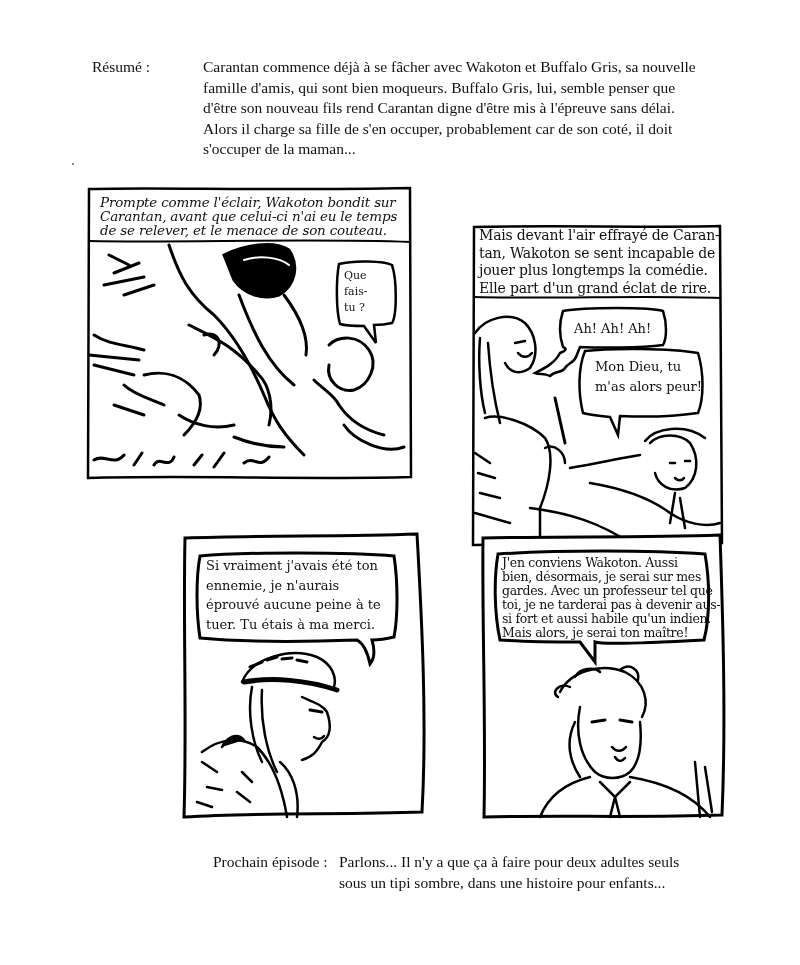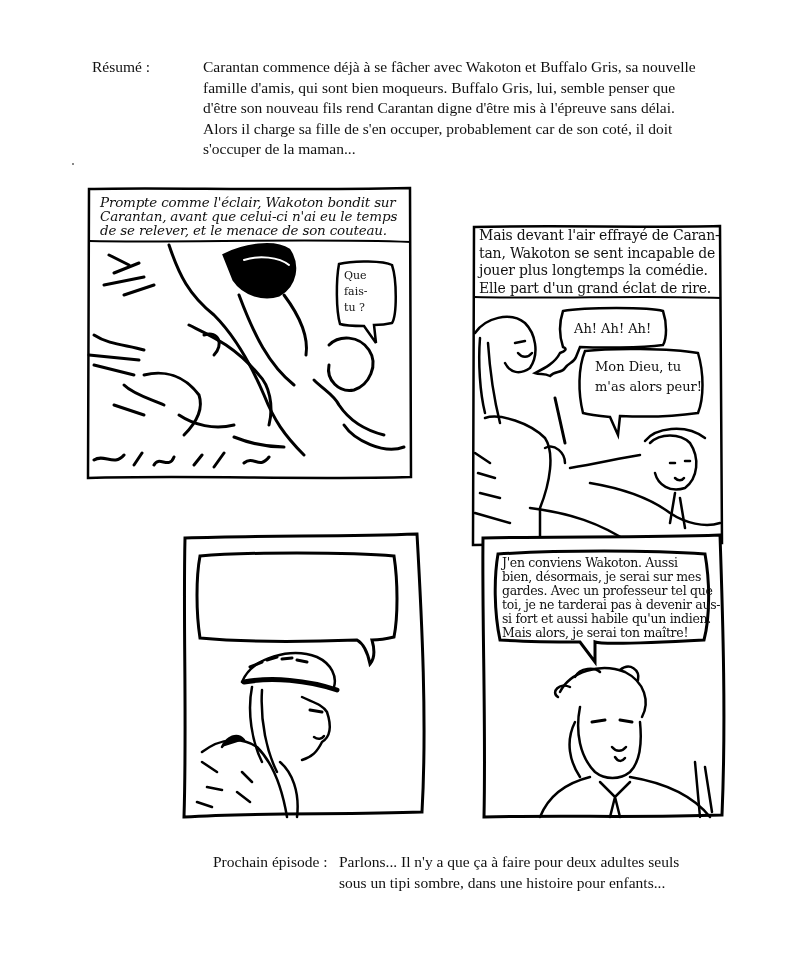--- a/index.html
+++ b/index.html
@@ -125,20 +125,26 @@
       <path d="M120,165 C130,170 140,172 145,180 C150,195 148,205 140,210 C135,220 130,225 120,228"></path>
       <path d="M128,178 L140,180" stroke-width="3"></path>
       <path d="M132,205 C136,208 140,207 142,204"></path>
       <path d="M20,220 C40,205 60,205 75,215 C90,230 100,255 105,285"></path>
       <path d="M20,230 L35,240 M25,255 L40,258 M15,270 L30,275 M60,240 L70,250 M55,260 L68,270"></path>
       <path d="M40,215 C45,205 55,200 62,208" fill="#000"></path>
       <path d="M98,230 C110,240 118,260 115,285"></path>
     </g>
     <path d="M18,24 C60,20 170,20 212,24 C216,50 216,85 212,105 C200,108 195,108 190,108 C192,115 194,125 188,132 C186,122 182,112 175,108 C120,110 60,110 18,106 C14,80 14,45 18,24 Z" fill="#fff" stroke="#000" stroke-width="3"></path>
   </svg>
+  <div class="bubble" style="left:24px;top:24px;line-height:19.5px;">
+    <div>Si vraiment j'avais été ton</div>
+    <div>ennemie, je n'aurais</div>
+    <div>éprouvé aucune peine à te</div>
+    <div>tuer. Tu étais à ma merci.</div>
+  </div>
 </div>
 
 <div class="panel" style="left:480px;top:532px;width:248px;height:288px;">
   <svg class="frame" width="248" height="288">
     <path d="M3,6 C80,4 160,6 240,3 C243,90 246,190 242,283 C160,286 80,283 4,285 C6,190 2,90 3,6 Z" fill="#fff" stroke="#000" stroke-width="3"></path>
     <g stroke="#000" fill="none" stroke-width="2.5" stroke-linecap="round">
       <path d="M80,160 C90,140 120,130 145,140 C165,150 170,170 162,185"></path>
       <path d="M78,165 C70,160 80,150 90,155 M95,145 C100,135 115,135 120,140 M140,138 C150,130 160,138 158,148"></path>
       <path d="M100,175 C95,200 100,225 115,240 C125,248 140,248 150,240 C160,230 162,210 160,190"></path>
       <path d="M112,190 L125,188 M140,188 L152,190" stroke-width="3"></path>

